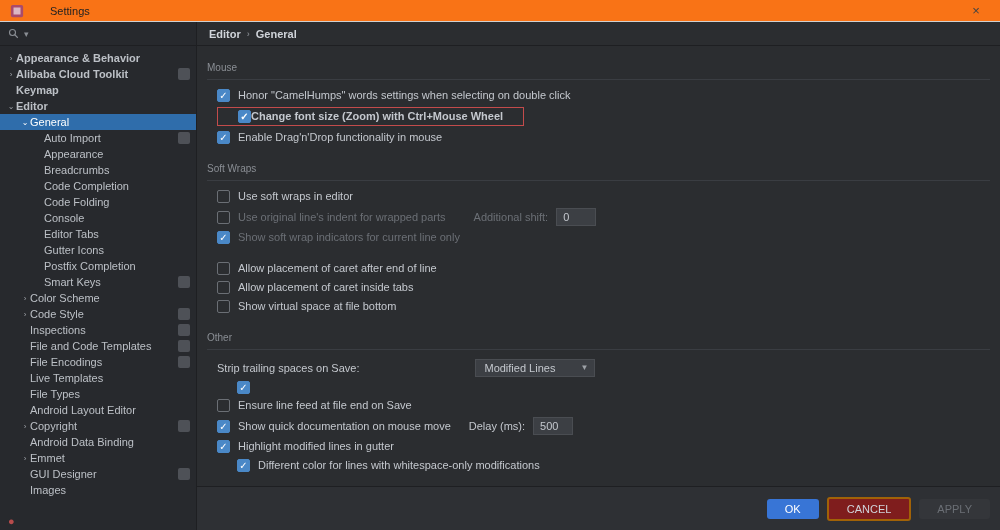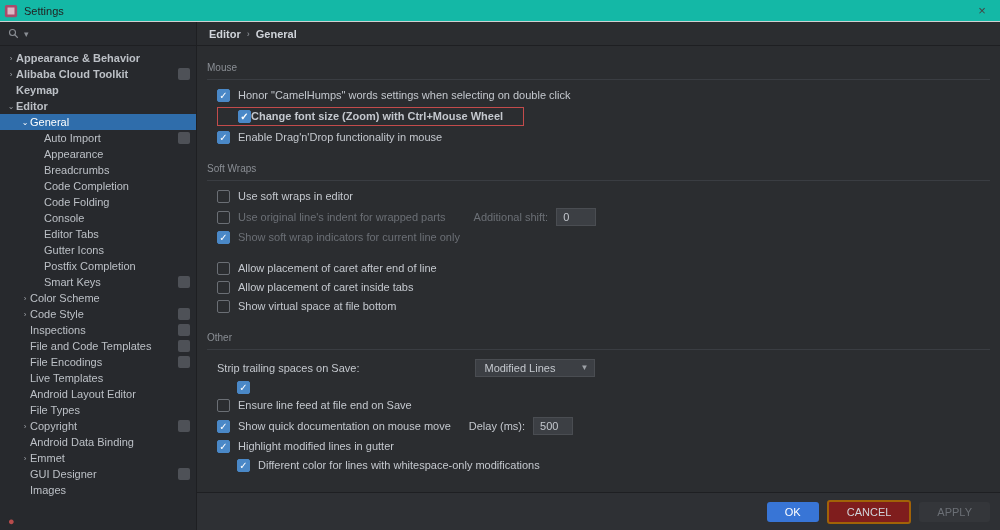--- a/index.html
+++ b/index.html
@@ -1,20 +1,20 @@
 <!DOCTYPE html>
 <html><head>
 <meta charset="utf-8">
 <style>
   * { box-sizing: border-box; margin: 0; padding: 0; }
   html, body { width: 1000px; height: 530px; font-family: "Segoe UI", Arial, sans-serif; font-size: 11px; background: #2b2d30; color: #b8bcc2; overflow: hidden; }
   .window { display: flex; flex-direction: column; height: 100%; }
 
   
-  .titlebar { height: 22px; background: #14b8a6; color: #222; display: flex; align-items: center; padding: 0 4px; border-bottom: 1px solid #d0d0d0; }
+  .titlebar { height: 22px; background: #f97316; color: #222; display: flex; align-items: center; padding: 0 10px; border-bottom: 1px solid #d0d0d0; gap: 20px; }
   .titlebar .icon { width: 14px; height: 14px; margin-right: 6px; }
   .titlebar .title { flex: 1; font-size: 11px; }
   .titlebar .close { width: 28px; text-align: center; cursor: pointer; color:#444; font-size: 13px; }
 
   
   .body { flex: 1; display: flex; background: #2b2d30; overflow: hidden; }
 
   
   .sidebar { width: 197px; background: #27292d; display: flex; flex-direction: column; border-right: 1px solid #1e1f22; }
   .search { height: 24px; border-bottom: 1px solid #1e1f22; display: flex; align-items: center; padding: 0 8px; color: #8a8e94; }
@@ -47,21 +47,21 @@
   .opt-row.dim .opt-label { color: #6b6f75; }
   .extra-label { color: #6b6f75; margin-left: 20px; }
   .textfield { background: #3c3f44; border: 1px solid #4a4d52; color: #c4c8ce; padding: 2px 6px; width: 40px; font-size: 11px; }
   .select { background: #3c3f44; border: 1px solid #4a4d52; color: #c4c8ce; padding: 2px 22px 2px 8px; font-size: 11px; position: relative; width: 120px; display: inline-block; }
   .select::after { content: "▼"; position: absolute; right: 6px; top: 3px; font-size: 8px; color: #9da1a7; }
   .highlight-box { border: 1px solid #c34b4b; padding: 1px 20px; font-weight: bold; }
   .line-row { display: flex; align-items: center; gap: 18px; padding: 2px 0 2px 10px; margin-top: 7px; }
   .line-label { color: #c4c8ce; }
 
   
-  .footer { height: 38px; border-top: 1px solid #1e1f22; background: #2e3034; display: flex; align-items: center; justify-content: flex-end; gap: 8px; padding: 0 10px; }
+  .footer { height: 44px; border-top: 1px solid #1e1f22; background: #2e3034; display: flex; align-items: center; justify-content: flex-end; gap: 8px; padding: 0 10px; }
   .btn { padding: 4px 18px; border-radius: 3px; font-size: 11px; cursor: pointer; }
   .btn-primary { background: #3875d6; color: #fff; }
   .btn-secondary { background: #7f1d1d; color: #d0d4da; border: 2px solid #a16207; }
   .btn-disabled { background: #34363a; color: #6b6f75; }
 
   
   ::-webkit-scrollbar { width: 6px; }
   ::-webkit-scrollbar-thumb { background: #4a4d52; border-radius: 3px; }
 </style>
 </head>
@@ -177,25 +177,25 @@
             <span class="arrow"></span>
             <span class="label">File Encodings</span>
             <span class="badge"></span>
           </div>
           <div class="tree-item depth-1">
             <span class="arrow"></span>
             <span class="label">Live Templates</span>
           </div>
           <div class="tree-item depth-1">
             <span class="arrow"></span>
+            <span class="label">File Types</span>
+          </div>
+          <div class="tree-item depth-1">
+            <span class="arrow"></span>
             <span class="label">Android Layout Editor</span>
-          </div>
-          <div class="tree-item depth-1">
-            <span class="arrow"></span>
-            <span class="label">File Types</span>
           </div>
           <div class="tree-item depth-1">
             <span class="arrow">›</span>
             <span class="label">Copyright</span>
             <span class="badge"></span>
           </div>
           <div class="tree-item depth-1">
             <span class="arrow"></span>
             <span class="label">Android Data Binding</span>
           </div>

